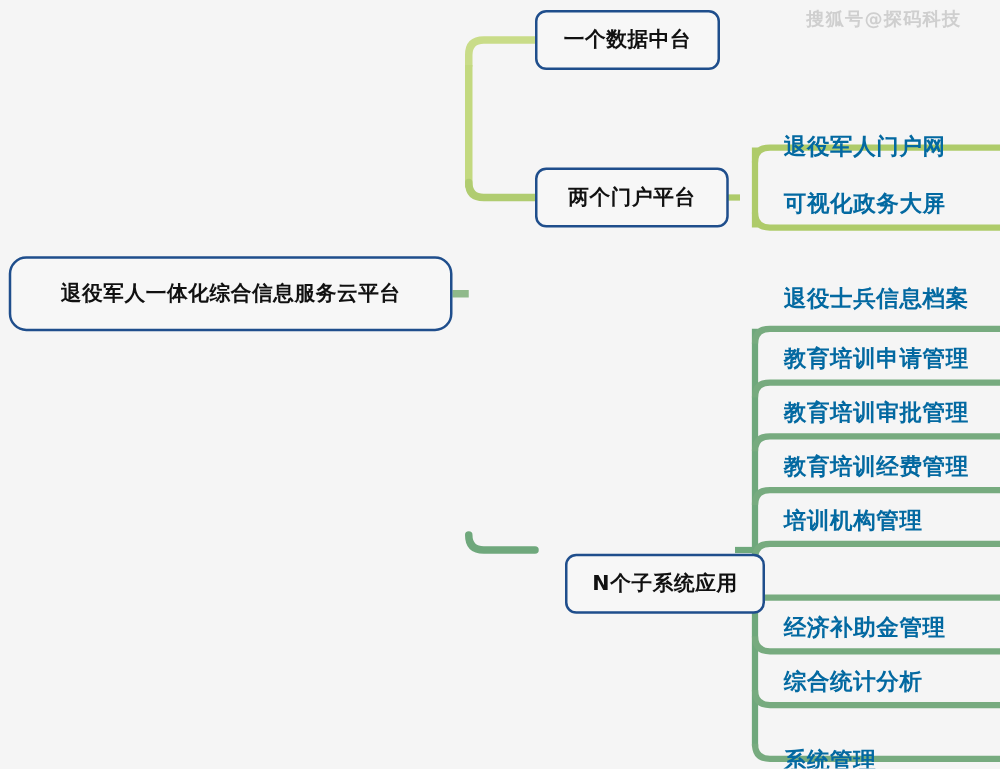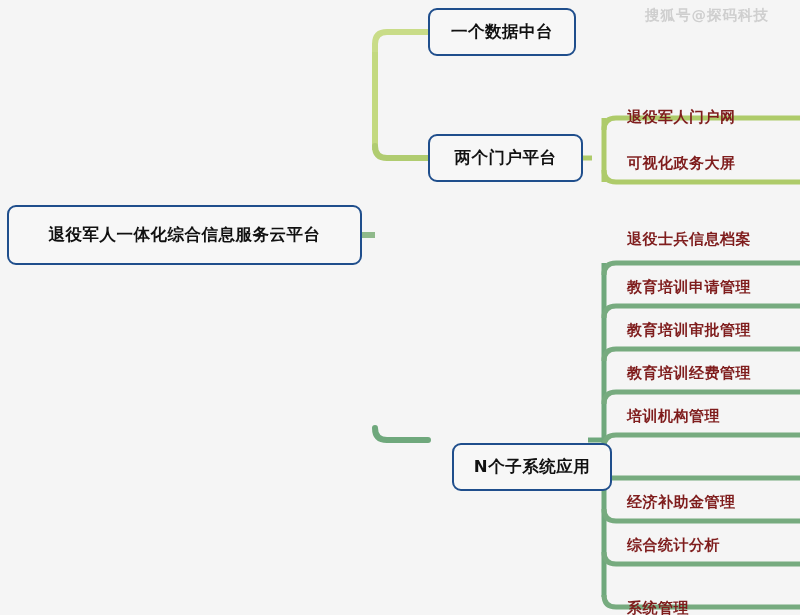--- a/index.html
+++ b/index.html
@@ -36,39 +36,40 @@
     letter-spacing: 0.5px;
     white-space: nowrap;
     text-align: center;
   }
   #root-node {
     left: 7px;
     top: 205px;
     width: 355px;
     height: 60px;
     font-size: 16.5px;
+    border-radius: 14px;
   }
   .branch-node {
     font-size: 16.5px;
     height: 48px;
   }
   #branch-node-0 { left: 428px; top: 8px;   width: 148px; }
   #branch-node-1 { left: 428px; top: 134px; width: 155px; }
   #branch-node-2 { left: 452px; top: 415px; width: 160px; margin-top: 28px; }
 
   .leaf {
     position: absolute;
     box-sizing: border-box;
     display: flex;
     align-items: center;
     justify-content: flex-start;
     padding-left: 13px;
-    color: #7f1d1d;
+    color: #0369a1;
     font-weight: 700;
-    font-size: 15px;
+    font-size: 18px;
     letter-spacing: 0.5px;
     white-space: nowrap;
     height: 34px;
   }
   #watermark {
     position: absolute;
     left: 645px;
     top: 6px;
     font-size: 14.5px;
     color: #cfcfcf;

